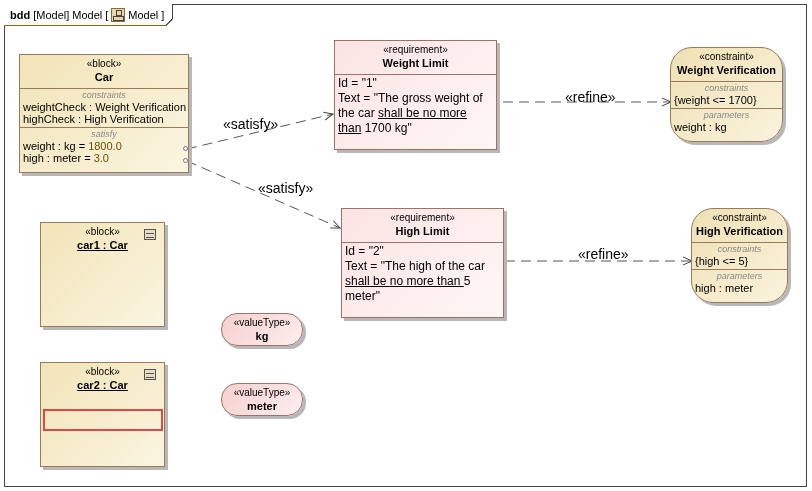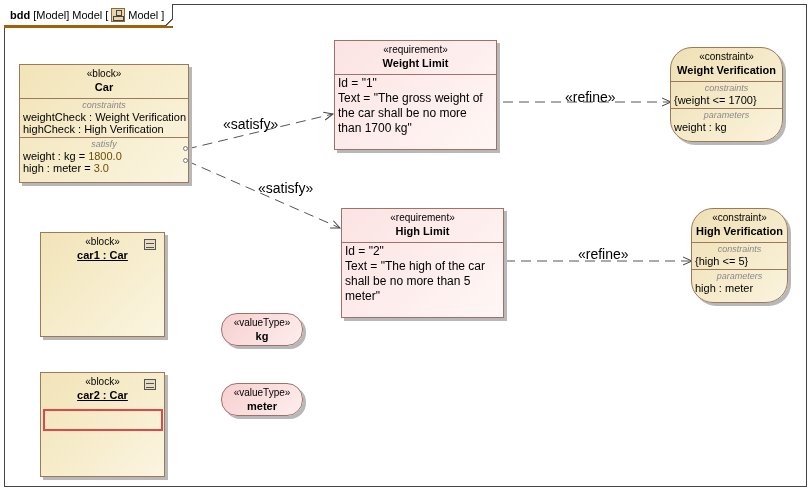--- a/index.html
+++ b/index.html
@@ -2,49 +2,49 @@
 <html><head>
 <meta charset="utf-8">
 <style>
   html, body { margin: 0; padding: 0; background: #ffffff; }
   body { width: 812px; height: 491px; position: relative; overflow: hidden;
          font-family: "Liberation Sans", sans-serif; font-size: 11px; color: #000; }
   .frame { position: absolute; left: 4px; top: 4px; width: 803px; height: 483px;
            border: 1px solid #444; box-sizing: border-box; background: #fff; }
   .frame-tab { position: absolute; left: 4px; top: 4px; height: 21px; padding: 0 8px 0 6px;
                display: flex; align-items: center; gap: 3px; font-size: 11px;
-               border-right: 1px solid #444; border-bottom: 3px solid #a16207; background: #fff; }
+               border-right: 1px solid #444; border-bottom: 1px solid #a16207; background: #fff; }
   .frame-tab .kind { font-weight: bold; }
   .tab-corner { position: absolute; right: -1px; bottom: -1px; width: 8px; height: 8px;
                 background: linear-gradient(135deg, transparent 49%, #444 50%, #444 56%, #fff 57%); }
   .diag-icon { display: inline-block; width: 14px; height: 14px; background: #e8d6a8;
                border: 1px solid #8a6a3a; position: relative; box-sizing: border-box; }
   .diag-icon::before { content: ""; position: absolute; left: 4px; top: 1px; width: 4px; height: 4px;
                        border: 1px solid #444; }
   .diag-icon::after { content: ""; position: absolute; left: 1px; top: 7px; width: 9px; height: 3px;
                       border: 1px solid #444; border-top: 1px solid #444; }
 
   .node { position: absolute; box-sizing: border-box; border: 1px solid #9a7a5a;
           box-shadow: 3px 3px 0 #b8b8b8; }
-  .block { background: linear-gradient(135deg, #f2e4b8 0%, #fbf5e0 100%); margin-top: 10px; }
+  .block { background: linear-gradient(135deg, #f2e4b8 0%, #fbf5e0 100%); }
   .constraint { background: linear-gradient(135deg, #efe0b4 0%, #faf3dd 100%); border-radius: 22px; }
   .req { background: linear-gradient(135deg, #fbe3e3 0%, #fff7f5 100%); border-color: #a0706a; }
   .vt { background: linear-gradient(135deg, #f7cfcf 0%, #fdeeee 100%); border-color: #a0706a; border-radius: 16px; }
 
   .hdr { text-align: center; padding: 2px 2px 3px; }
   .stereo { font-size: 10px; line-height: 13px; }
   .name { font-weight: bold; font-size: 11px; line-height: 15px; }
   .name.u { text-decoration: underline; }
   .comp { border-top: 1px solid #9a7a5a; padding: 1px 3px 2px; }
   .req .comp { border-top-color: #a0706a; }
   .clabel { text-align: center; font-style: italic; color: #888; font-size: 9px; line-height: 11px; }
   .line { font-size: 11px; line-height: 12px; white-space: nowrap; }
   .big .line { font-size: 12px; line-height: 15px; }
   .val { color: #6b4e00; }
-  .u { }
+  .u { text-decoration: underline; }
 
   .inst-icon { position: absolute; right: 8px; top: 6px; width: 12px; height: 11px;
                border: 1px solid #555; background: #e9dcc0; box-sizing: border-box; }
   .inst-icon::after { content: ""; position: absolute; left: 1px; right: 1px; bottom: 1px; height: 3px;
                       border-top: 1px solid #555; border-bottom: 1px solid #555; }
 
   .highlight { position: absolute; left: 43px; top: 409px; width: 120px; height: 22px;
                border: 2px solid #e04848; box-sizing: border-box; }
 
   svg.edges { position: absolute; left: 0; top: 0; }

